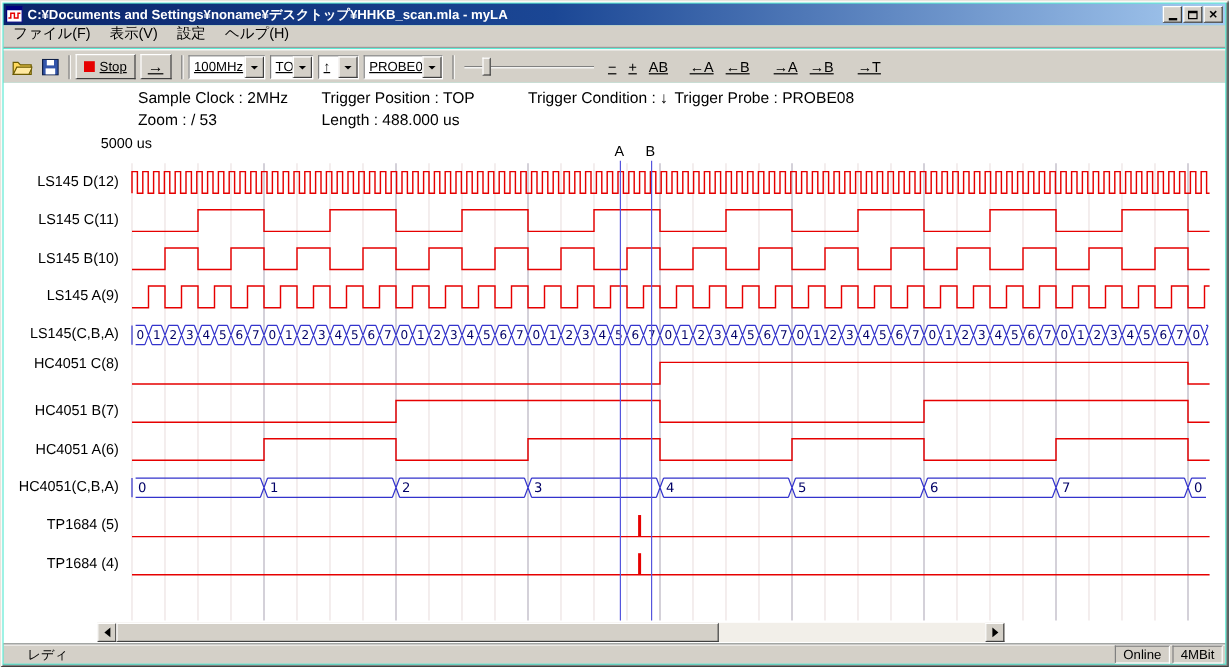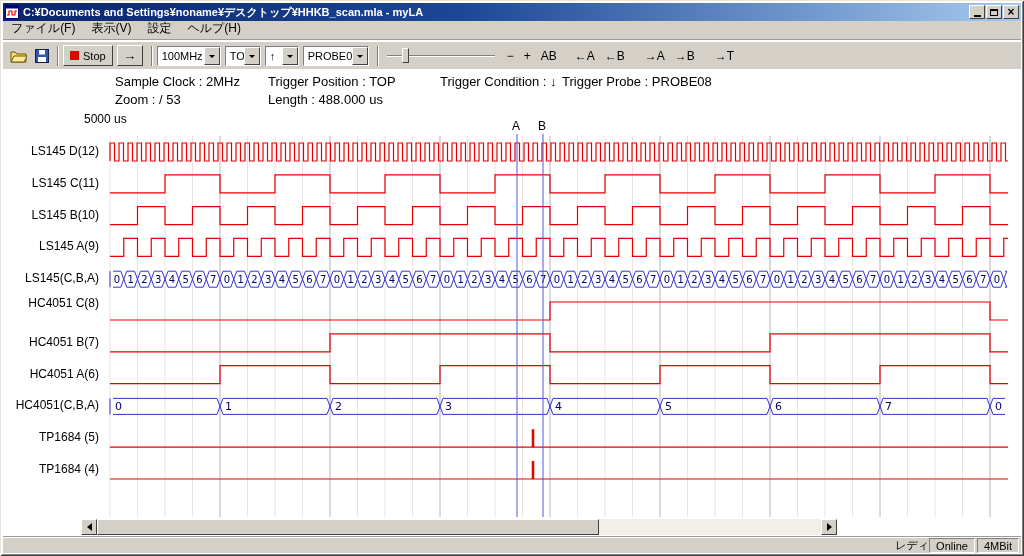--- a/index.html
+++ b/index.html
@@ -1,18 +1,18 @@
 <!DOCTYPE html>
 <html><head>
 <meta charset="utf-8">
 <style>
   html,body{margin:0;padding:0;background:#9aa0a8;}
   *{box-sizing:border-box;}
   .window{
-    position:relative;width:1024px;height:556px;background:#ffffff;
+    position:relative;width:1024px;height:556px;background:#5eead4;
     font-family:"Liberation Sans",sans-serif;overflow:hidden;
     box-shadow: inset 1px 1px 0 #e8e4dc, inset -1px -1px 0 #404040, inset 2px 2px 0 #fff, inset -2px -2px 0 #808080;
   }
   
   .titlebar{
     position:absolute;left:3px;top:3px;right:3px;height:18px;
     background:linear-gradient(90deg,#0a246a 0%,#1b4795 45%,#a6caf0 100%);
     display:flex;align-items:center;padding:0 2px;color:#fff;
   }
   .titlebar .title{font-size:11px;font-weight:bold;margin-left:4px;flex:1;white-space:nowrap;overflow:hidden;}
@@ -22,21 +22,21 @@
   .cap-btn .min-glyph{width:7px;height:2px;background:#000;margin-top:7px;}
   .cap-btn .max-glyph{width:8px;height:7px;border:1px solid #000;border-top-width:2px;}
   .cap-btn .close-glyph{font-size:12px;font-weight:bold;margin-top:-1px;}
   .app-icon{width:14px;height:14px;display:block;}
   
   .menubar{position:absolute;left:3px;top:21px;right:3px;height:19px;display:flex;align-items:flex-end;
     border-bottom:1px solid #9b9b9b;background:#d4d0c8;}
   .menu-item{font-size:12px;padding:2px 8px;color:#000;}
   
   .toolbar{position:absolute;left:3px;top:41px;right:3px;height:28px;display:flex;align-items:center;
-    background:#d4d0c8;border-top:1px solid #fff;padding-left:4px;}
+    background:#d4d0c8;border-top:1px solid #fff;padding-left:4px;text-decoration:underline;}
   .tb-sep{width:2px;height:20px;border-left:1px solid #808080;border-right:1px solid #fff;margin:0 4px;}
   .tb-icon-btn{width:23px;height:22px;display:flex;align-items:center;justify-content:center;background:transparent;border:none;padding:0;}
   .btn3d{height:21px;background:#d4d0c8;border:1px solid;border-color:#fff #404040 #404040 #fff;
     display:flex;align-items:center;justify-content:center;font-size:11px;color:#000;padding:0 6px;margin-right:4px;}
   .stop-square{width:9px;height:9px;background:#e60000;display:inline-block;margin-right:4px;}
   .run-btn{width:26px;font-size:13px;font-weight:bold;}
   .combo{display:flex;height:20px;border:1px solid;border-color:#808080 #fff #fff #808080;background:#fff;margin-right:4px;}
   .combo-text{flex:1;font-size:11px;padding:3px 2px 0 4px;white-space:nowrap;overflow:hidden;color:#000;}
   .combo-arrow{width:16px;background:#d4d0c8;border:1px solid;border-color:#fff #404040 #404040 #fff;
     display:flex;align-items:center;justify-content:center;}
@@ -57,21 +57,21 @@
   .hscroll{position:absolute;left:81px;top:519px;width:756px;height:16px;background:#f2efe9;display:flex;}
   .scroll-btn{width:16px;height:16px;background:#d4d0c8;border:1px solid;border-color:#fff #404040 #404040 #fff;
     display:flex;align-items:center;justify-content:center;flex:none;}
   .tri-left{width:0;height:0;border:4px solid transparent;border-right:5px solid #000;margin-left:-4px;}
   .tri-right{width:0;height:0;border:4px solid transparent;border-left:5px solid #000;margin-right:-4px;}
   .scroll-thumb{width:502px;height:16px;background:#d4d0c8;border:1px solid;border-color:#fff #404040 #404040 #fff;flex:none;}
   .scroll-track-rest{flex:1;}
   
   .statusbar{position:absolute;left:3px;right:3px;bottom:3px;height:17px;background:#d4d0c8;
     border-top:1px solid #9b9b9b;box-shadow:0 1px 0 #fff inset;display:flex;align-items:center;font-size:11px;color:#000;}
-  .status-left{flex:1;padding-left:20px;text-align:right;}
+  .status-left{flex:1;padding-left:20px;}
   .status-panel{height:15px;margin-right:2px;padding:1px 6px 0 6px;border:1px solid;border-color:#808080 #fff #fff #808080;}
 </style>
 </head>
 <body>
 
 <div class="window">
 
   <div class="titlebar">
     <svg class="app-icon" viewBox="0 0 14 14">
       <rect x="0.5" y="0.5" width="13" height="13" fill="#ffffff" stroke="#000080"></rect>

